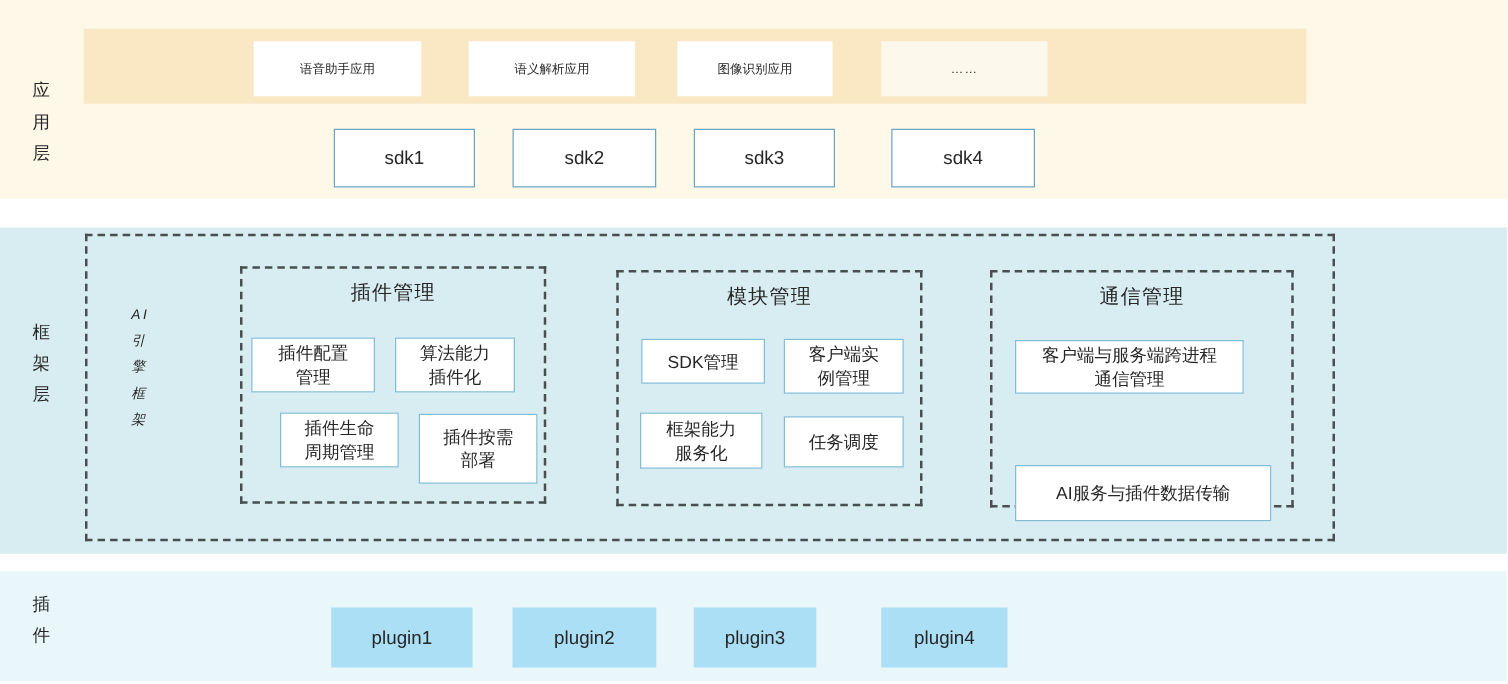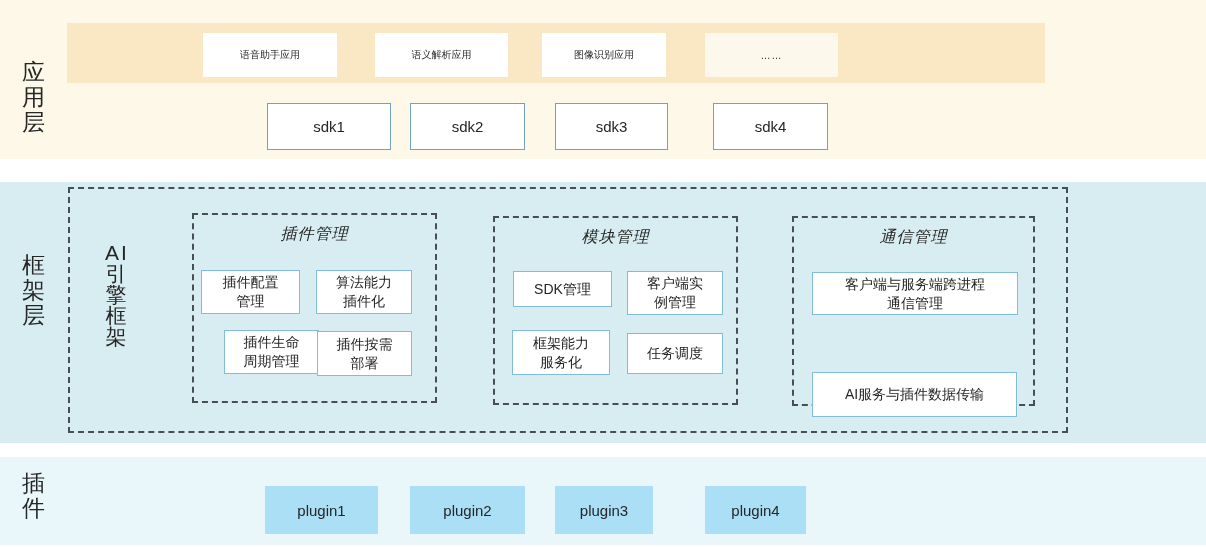--- a/index.html
+++ b/index.html
@@ -29,25 +29,25 @@
   .abs { position: absolute; }
 
   
   .band-app       { left: 0; top: 9;   width: 1206px; height: 159px; background: var(--app-band); }
   .band-framework { left: 0; top: 182px; width: 1206px; height: 261px; background: var(--framework-band); }
   .band-plugin    { left: 0; top: 457px; width: 1206px; height: 88px;  background: var(--plugin-band); }
 
   
   .v-label {
     width: 24px;
-    font-size: 23px;
+    font-size: 14px;
     line-height: 25px;
     letter-spacing: 2px;
     word-break: break-all;
-    text-align: left;
+    text-align: center;
     color: var(--ink);
   }
 
   .app-strip { left: 67px; top: 23px; width: 978px; height: 60px; background: var(--app-strip); }
 
   .app-box {
     top: 33px; height: 44px;
     background: #ffffff;
     display: flex; align-items: center; justify-content: center;
     font-size: 10px;
@@ -62,33 +62,32 @@
     display: flex; align-items: center; justify-content: center;
     font-size: 15px;
   }
 
   .engine-frame {
     left: 68px; top: 187px; width: 1000px; height: 246px;
     border: 2px dashed var(--dash);
   }
   .engine-label {
     left: 105px; top: 242px; width: 24px;
-    font-size: 21px; line-height: 21px; letter-spacing: 2px;
-    word-break: break-all; text-align: center;
+    font-size: 11px; line-height: 21px; letter-spacing: 2px;
+    word-break: break-all;  font-style: italic;
   }
 
   .section-box {
     border: 2px dashed var(--dash);
   }
   .section-title {
     padding-top: 9px;
     text-align: center;
     font-size: 16px;
     letter-spacing: 1px;
-    font-style: italic;
   }
 
   .cap-box {
     background: #ffffff;
     border: 1.5px solid var(--box-border);
     display: flex; align-items: center; justify-content: center;
     font-size: 14px;
     line-height: 19px;
     text-align: center;
     white-space: pre-line;
@@ -109,57 +108,57 @@
   <div class="abs band-app"></div>
   <div class="abs v-label" style="left:22px; top:60px;">应用层</div>
 
   <div class="abs app-strip"></div>
 
   <div class="abs app-box" style="left:203px; width:134px;">语音助手应用</div>
   <div class="abs app-box" style="left:375px; width:133px;">语义解析应用</div>
   <div class="abs app-box" style="left:542px; width:124px;">图像识别应用</div>
   <div class="abs app-box more" style="left:705px; width:133px;">……</div>
 
-  <div class="abs sdk-box" style="left:267px; width:124px;">sdk1</div>
+  <div class="abs sdk-box" style="left:267px; width:113px;">sdk1</div>
   <div class="abs sdk-box" style="left:410px; width:115px;">sdk2</div>
   <div class="abs sdk-box" style="left:555px; width:113px;">sdk3</div>
   <div class="abs sdk-box" style="left:698px; width:115px;margin-left:15px;">sdk4</div>
 
   <div class="abs band-framework"></div>
   <div class="abs v-label" style="left:22px; top:253px;">框架层</div>
 
   <div class="abs engine-frame"></div>
   <div class="abs engine-label">AI引擎框架</div>
 
   <div class="abs section-box" style="left:192px; top:213px; width:245px; height:190px;">
     <div class="section-title">插件管理</div>
   </div>
   <div class="abs cap-box" style="left:316px; top:270px; width:96px; height:44px;">算法能力
 插件化</div>
   <div class="abs cap-box" style="left:201px; top:270px; width:99px; height:44px;">插件配置
 管理</div>
   <div class="abs cap-box" style="left:204px; top:330px; width:95px; height:44px;margin-left:20px;">插件生命
 周期管理</div>
-  <div class="abs cap-box" style="left:317px; top:331px; width:95px; height:45px;">插件按需
+  <div class="abs cap-box" style="left:335px; top:331px; width:95px; height:56px;">插件按需
 部署</div>
 
   <div class="abs section-box" style="left:493px; top:216px; width:245px; height:189px;">
     <div class="section-title">模块管理</div>
   </div>
   <div class="abs cap-box" style="left:513px; top:271px; width:99px; height:36px;">SDK管理</div>
   <div class="abs cap-box" style="left:627px; top:271px; width:96px; height:44px;">客户端实
 例管理</div>
   <div class="abs cap-box" style="left:512px; top:330px; width:98px; height:45px;">框架能力
 服务化</div>
   <div class="abs cap-box" style="left:627px; top:333px; width:96px; height:41px;">任务调度</div>
 
   <div class="abs section-box" style="left:792px; top:216px; width:243px; height:190px;">
     <div class="section-title">通信管理</div>
   </div>
-  <div class="abs cap-box" style="left:812px; top:272px; width:206px; height:43px;">客户端与服务端跨进程
+  <div class="abs cap-box" style="left:812px; top:272px; width:183px; height:43px;">客户端与服务端跨进程
 通信管理</div>
   <div class="abs cap-box" style="left:812px; top:332px; width:205px; height:45px;margin-top:40px;">AI服务与插件数据传输</div>
 
   <div class="abs band-plugin"></div>
   <div class="abs v-label" style="left:22px; top:471px;">插件</div>
 
   <div class="abs plugin-box" style="left:265px; width:113px;">plugin1</div>
   <div class="abs plugin-box" style="left:410px; width:115px;">plugin2</div>
   <div class="abs plugin-box" style="left:555px; width:98px;">plugin3</div>
   <div class="abs plugin-box" style="left:705px; width:101px;">plugin4</div>

